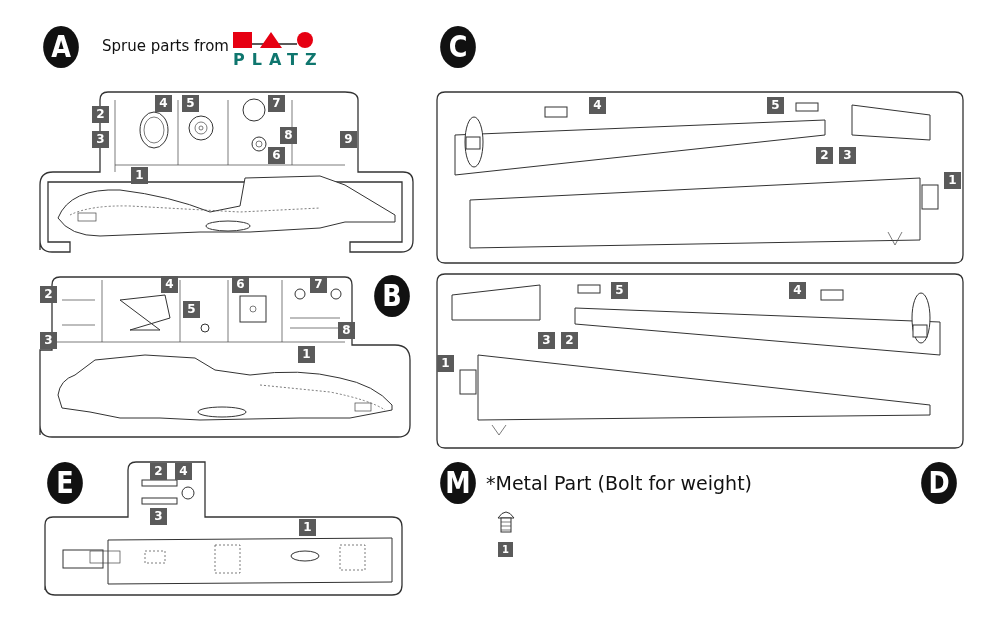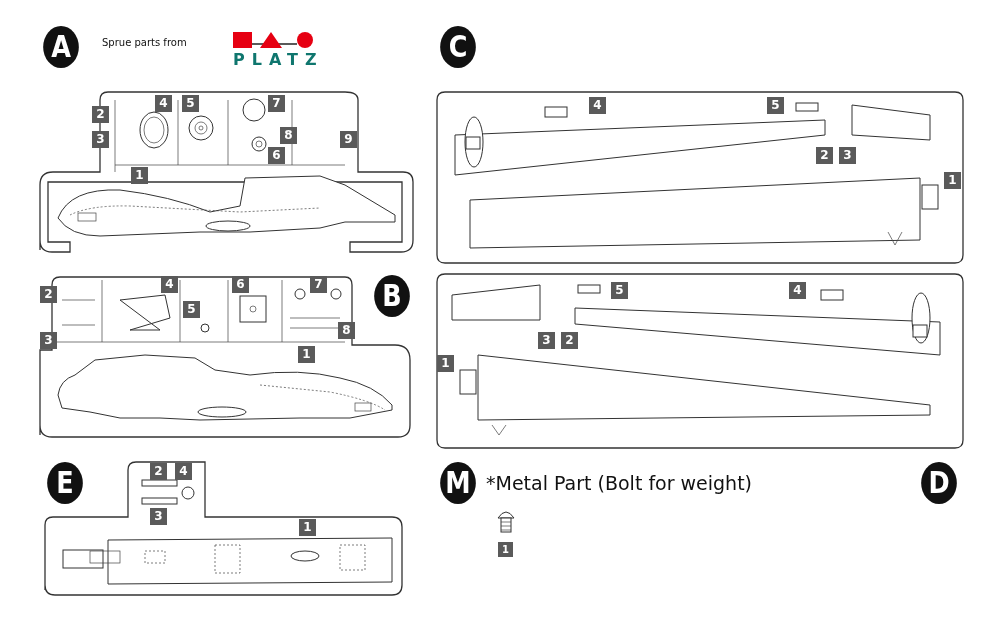--- a/index.html
+++ b/index.html
@@ -2,21 +2,21 @@
 <html><head>
 <meta charset="utf-8">
 <style>
   html, body { margin:0; padding:0; background:#ffffff; }
   body { width:1000px; height:625px; position:relative; overflow:hidden; font-family:"DejaVu Sans", sans-serif; }
   .letter-badge { position:absolute; width:42px; height:42px; border-radius:50%; background:#111; color:#fff;
     font-family:"DejaVu Sans", sans-serif; font-weight:bold; font-size:30px; line-height:42px; text-align:center;
     transform:scaleX(0.85); }
   .num { position:absolute; width:17px; height:17px; background:#5a5a5a; color:#fff; font-family:"DejaVu Sans", sans-serif;
     font-weight:bold; font-size:12px; line-height:17px; text-align:center; }
-  .caption { position:absolute; font-size:10px; color:#111; }
+  .caption { position:absolute; font-size:15px; color:#111; }
   svg.sprue { position:absolute; left:0; top:0; }
   .frame { fill:none; stroke:#333; stroke-width:1.3; }
   .part { fill:#fff; stroke:#333; stroke-width:1; }
   .thin { fill:none; stroke:#444; stroke-width:0.7; }
   .dash { fill:none; stroke:#444; stroke-width:0.7; stroke-dasharray:2 2; }
 </style>
 </head>
 <body>
 
 <svg class="sprue" width="1000" height="625">

